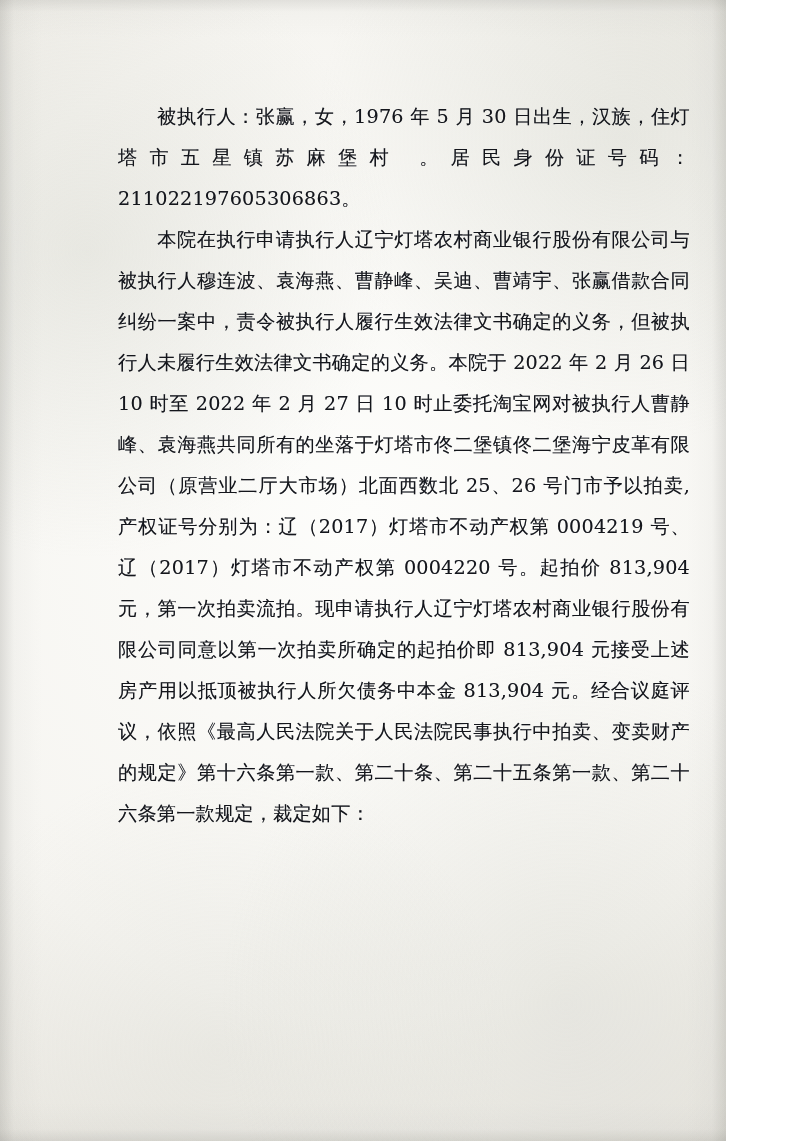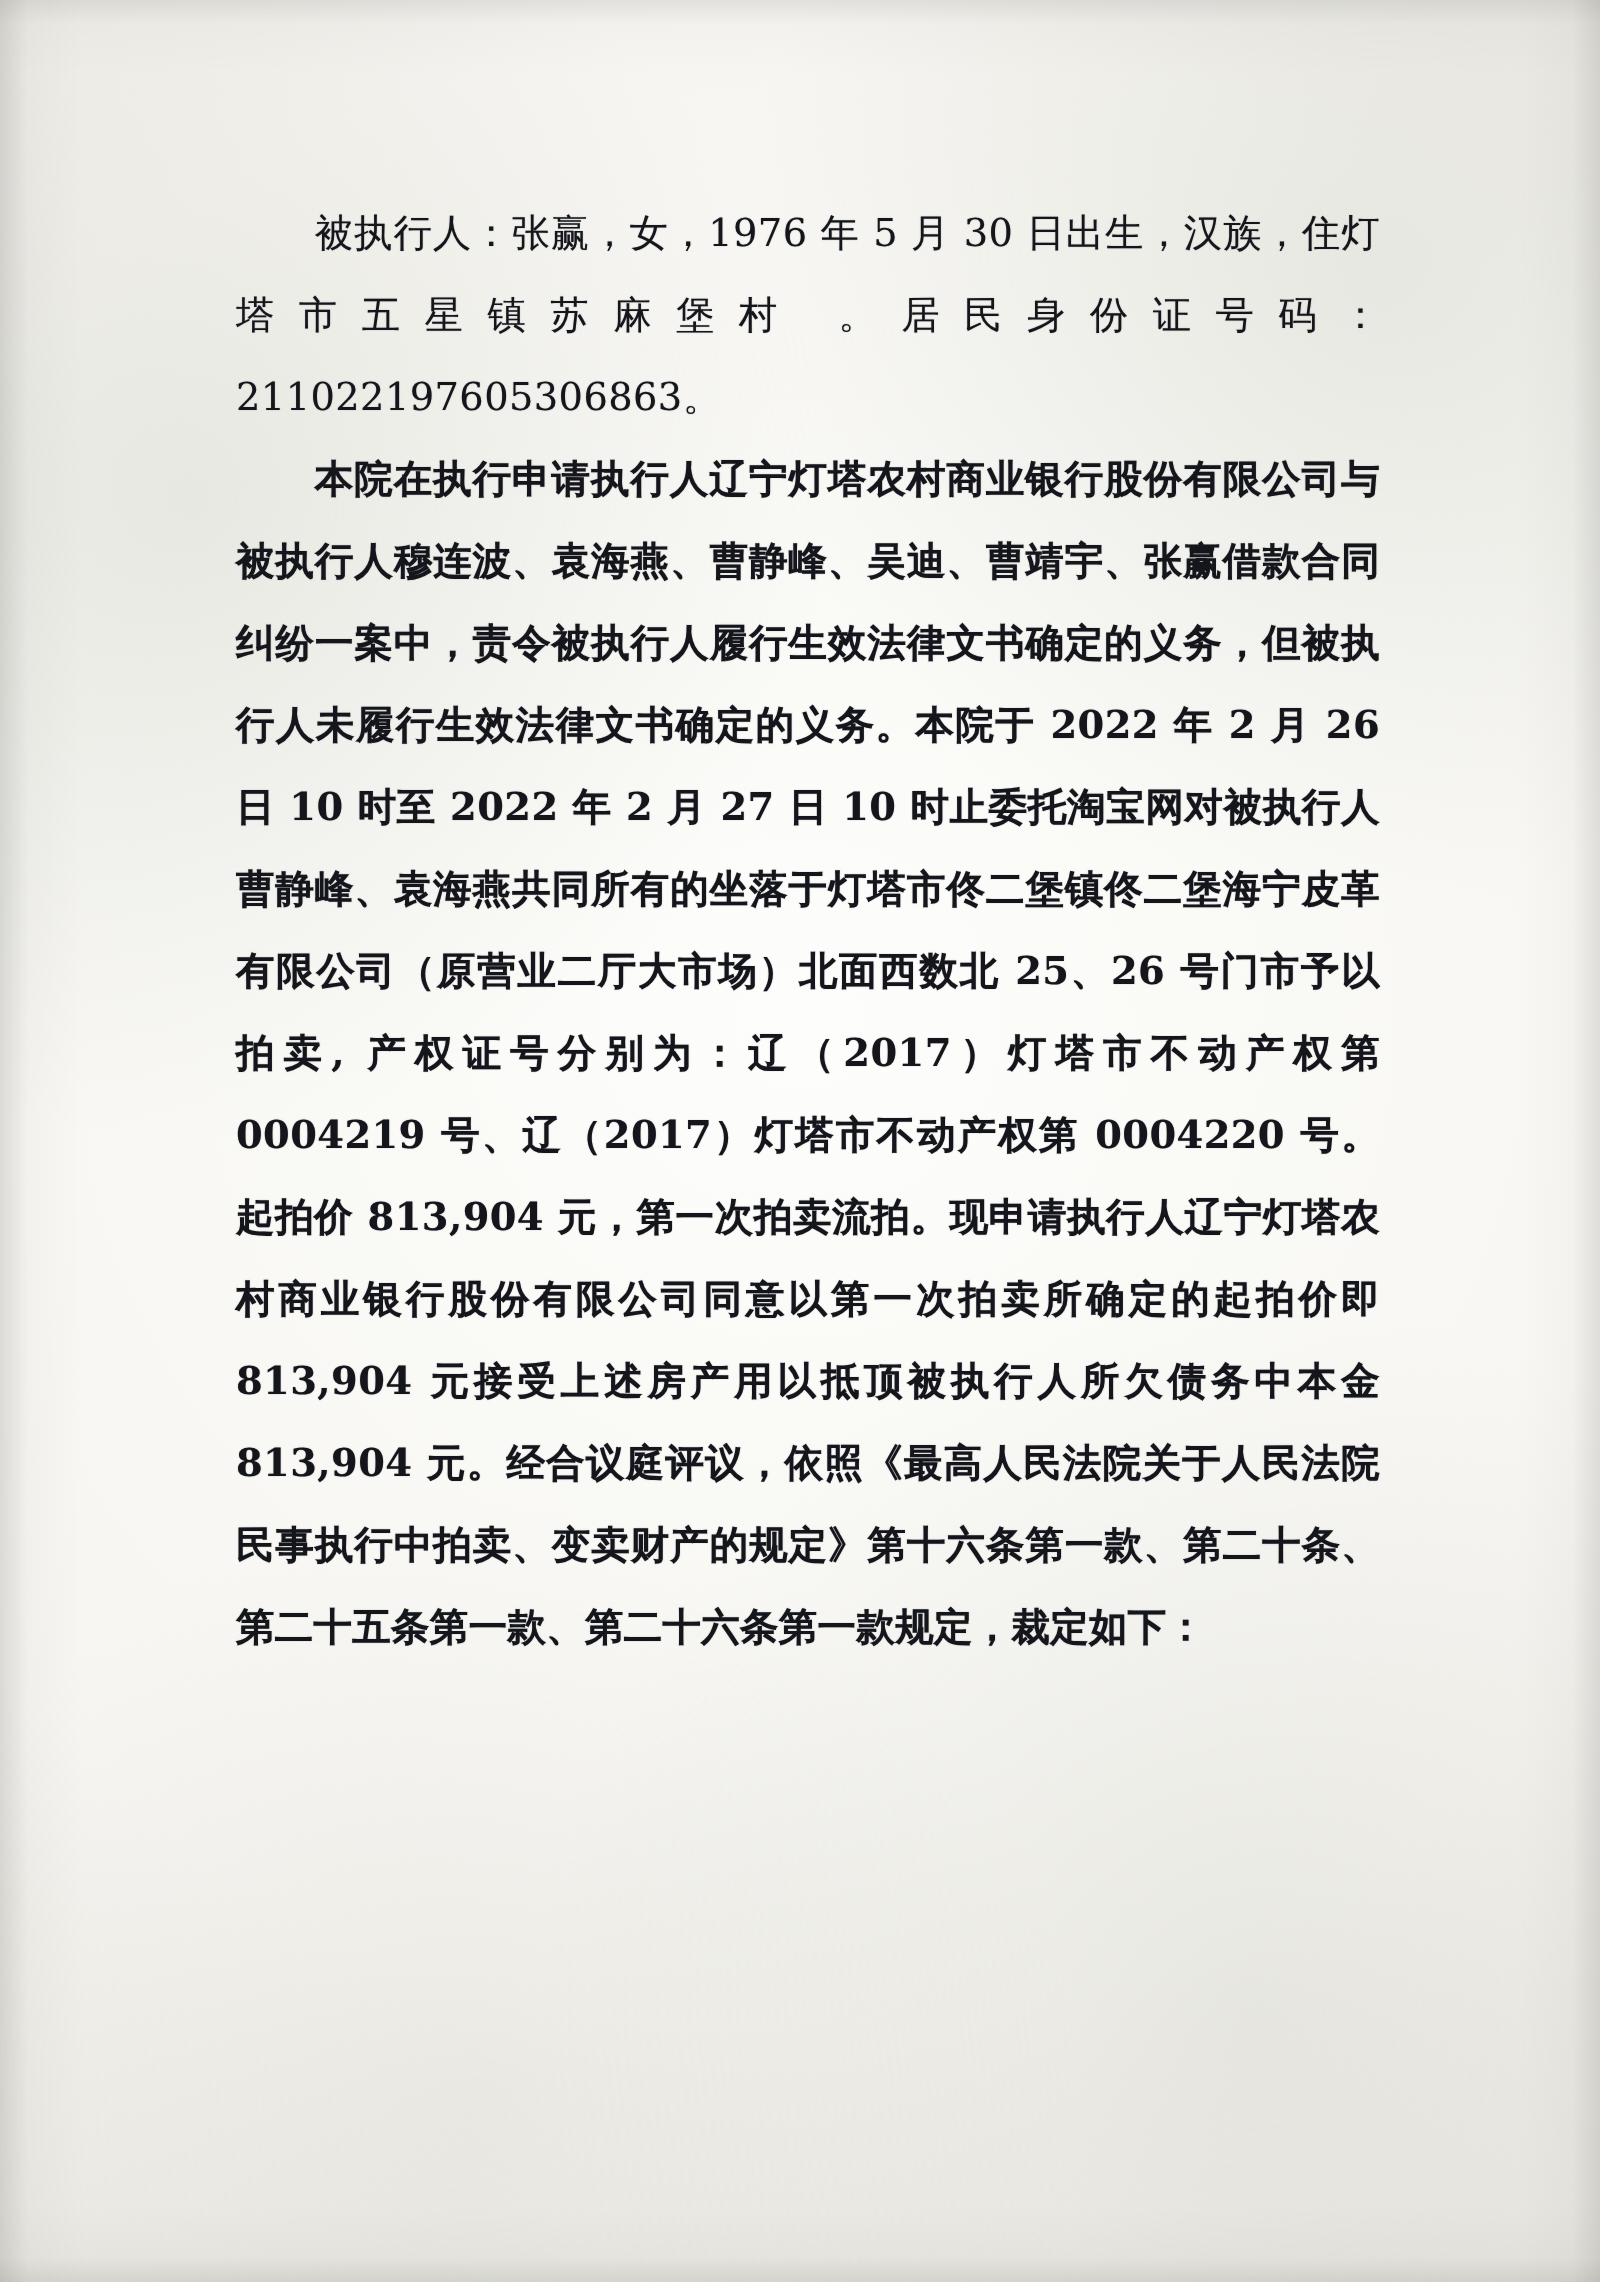--- a/index.html
+++ b/index.html
@@ -7,21 +7,21 @@
     padding: 0;
   }
   body {
     width: 800px;
     height: 1141px;
     background: #ffffff;
     font-family: "DejaVu Serif", serif;
   }
   .page {
     position: relative;
-    width: 800px;
+    width: 726px;
     height: 1141px;
     overflow: hidden;
     background:
       radial-gradient(ellipse 120% 80% at 50% 45%, #fdfdfb 0%, #f6f5f1 55%, #eceae4 80%, #e2e0d8 100%);
   }
   
   .page::before {
     content: "";
     position: absolute;
     inset: 0;
@@ -58,21 +58,20 @@
     color: #14161c;
     text-align: justify;
     text-justify: inter-ideograph;
     letter-spacing: 0.2px;
     text-indent: 2.05em;
     font-family: "DejaVu Serif", "Liberation Serif", serif;
     text-shadow: 0 0 0.6px rgba(20,25,40,0.40);
   }
   p.para.cont {
     text-indent: 2.05em;
-    font-weight: bold;
   }
 </style>
 </head>
 <body>
 
 <div class="page">
   <div class="doc-body">
     <p class="para">被执行人：张赢，女，1976 年 5 月 30 日出生，汉族，住灯塔市五星镇苏麻堡村 。居民身份证号码：211022197605306863。</p>
     <p class="para cont">本院在执行申请执行人辽宁灯塔农村商业银行股份有限公司与被执行人穆连波、袁海燕、曹静峰、吴迪、曹靖宇、张赢借款合同纠纷一案中，责令被执行人履行生效法律文书确定的义务，但被执行人未履行生效法律文书确定的义务。本院于 2022 年 2 月 26 日 10 时至 2022 年 2 月 27 日 10 时止委托淘宝网对被执行人曹静峰、袁海燕共同所有的坐落于灯塔市佟二堡镇佟二堡海宁皮革有限公司（原营业二厅大市场）北面西数北 25、26 号门市予以拍卖, 产权证号分别为：辽（2017）灯塔市不动产权第 0004219 号、辽（2017）灯塔市不动产权第 0004220 号。起拍价 813,904 元，第一次拍卖流拍。现申请执行人辽宁灯塔农村商业银行股份有限公司同意以第一次拍卖所确定的起拍价即 813,904 元接受上述房产用以抵顶被执行人所欠债务中本金 813,904 元。经合议庭评议，依照《最高人民法院关于人民法院民事执行中拍卖、变卖财产的规定》第十六条第一款、第二十条、第二十五条第一款、第二十六条第一款规定，裁定如下：</p>
   </div>

